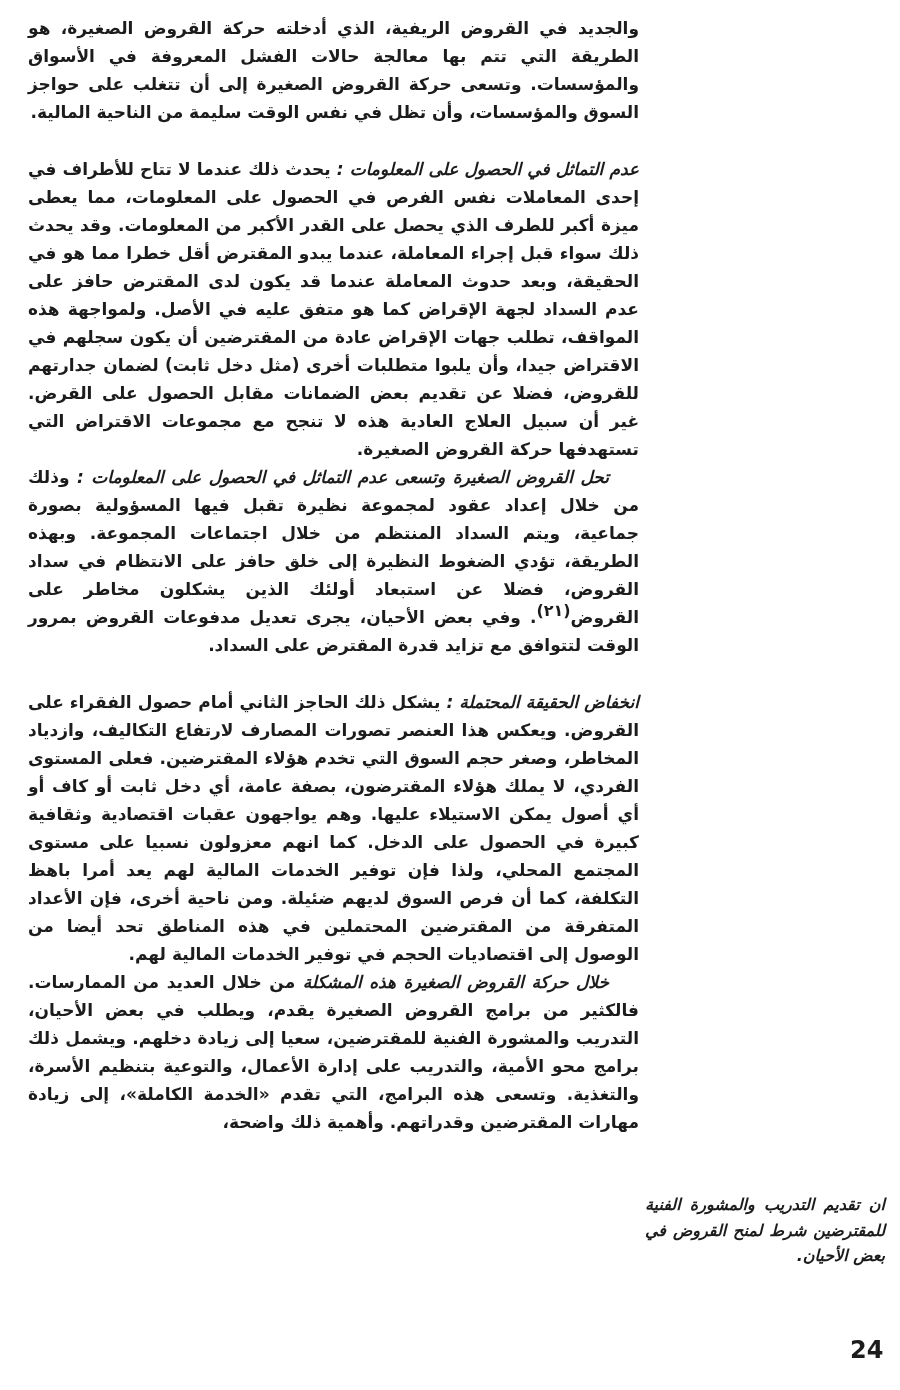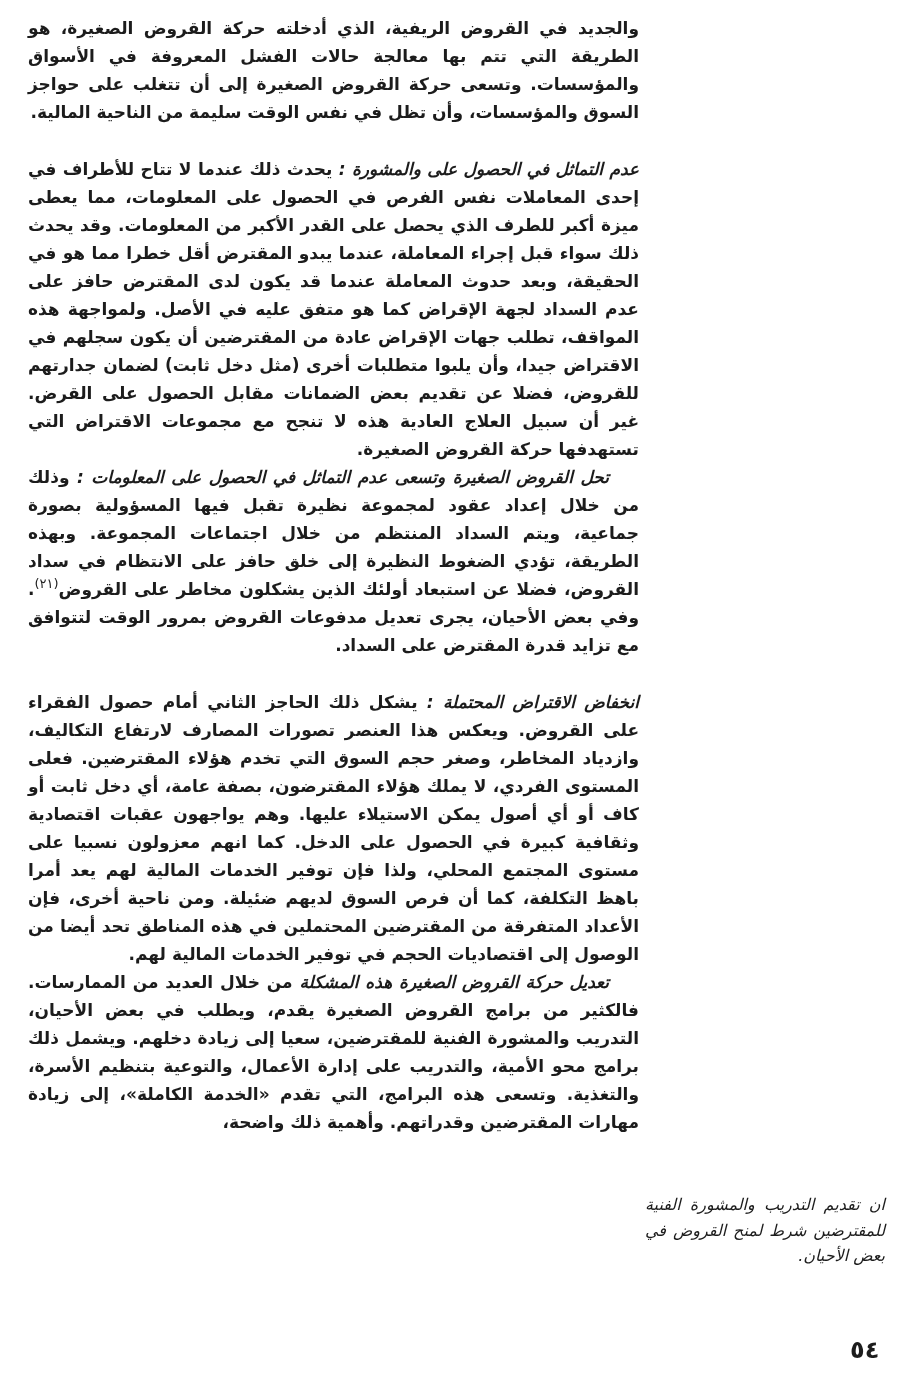--- a/index.html
+++ b/index.html
@@ -21,62 +21,62 @@
     font-size: 17px;
     line-height: 28px;
     font-weight: 700;
     text-align: justify;
   }
   .para { text-align: justify; }
   .spaced { margin-top: 29px; }
   .indented { text-indent: 30px; }
   .lead { font-style: italic; }
   .footnote-ref {
-    font-size: 13px;
+    font-size: 16px;
     vertical-align: 7px;
     line-height: 0;
-    font-weight: 400;
+    font-weight: 700;
   }
   .margin-note {
     position: absolute;
     top: 1192px;
     left: 645px;
     width: 240px;
     direction: rtl;
     font-size: 16px;
     line-height: 25.5px;
-    font-weight: 400;
+    font-weight: 700;
     font-style: italic;
     text-align: justify;
   }
   .page-number {
     position: absolute;
     top: 1336px;
     left: 850px;
     font-size: 24px;
     font-weight: 700;
     direction: rtl;
   }
 </style>
 </head>
 <body>
 
 <main class="main-column">
 
   <p class="para"><span>والجديد في القروض الريفية، الذي أدخلته حركة القروض الصغيرة، هو الطريقة التي تتم بها معالجة حالات الفشل المعروفة في الأسواق والمؤسسات. وتسعى حركة القروض الصغيرة إلى أن تتغلب على حواجز السوق والمؤسسات، وأن تظل في نفس الوقت سليمة من الناحية المالية.</span></p>
 
-  <p class="para spaced"><span class="lead">عدم التماثل في الحصول على والمشورة :</span>
+  <p class="para spaced"><span class="lead">عدم التماثل في الحصول على المعلومات :</span>
     <span>يحدث ذلك عندما لا تتاح للأطراف في إحدى المعاملات نفس الفرص في الحصول على المعلومات، مما يعطى ميزة أكبر للطرف الذي يحصل على القدر الأكبر من المعلومات. وقد يحدث ذلك سواء قبل إجراء المعاملة، عندما يبدو المقترض أقل خطرا مما هو في الحقيقة، وبعد حدوث المعاملة عندما قد يكون لدى المقترض حافز على عدم السداد لجهة الإقراض كما هو متفق عليه في الأصل. ولمواجهة هذه المواقف، تطلب جهات الإقراض عادة من المقترضين أن يكون سجلهم في الاقتراض جيدا، وأن يلبوا متطلبات أخرى (مثل دخل ثابت) لضمان جدارتهم للقروض، فضلا عن تقديم بعض الضمانات مقابل الحصول على القرض. غير أن سبيل العلاج العادية هذه لا تنجح مع مجموعات الاقتراض التي تستهدفها حركة القروض الصغيرة.</span></p>
 
   <p class="para indented"><span class="lead">تحل القروض الصغيرة وتسعى عدم التماثل في الحصول على المعلومات :</span>
     <span>وذلك من خلال إعداد عقود لمجموعة نظيرة تقبل فيها المسؤولية بصورة جماعية، ويتم السداد المنتظم من خلال اجتماعات المجموعة. وبهذه الطريقة، تؤدي الضغوط النظيرة إلى خلق حافز على الانتظام في سداد القروض، فضلا عن استبعاد أولئك الذين يشكلون مخاطر على القروض</span><sup class="footnote-ref">(٢١)</sup><span>. وفي بعض الأحيان، يجرى تعديل مدفوعات القروض بمرور الوقت لتتوافق مع تزايد قدرة المقترض على السداد.</span></p>
 
-  <p class="para spaced"><span class="lead">انخفاض الاقتراض المحتملة :</span>
+  <p class="para spaced"><span class="lead">انخفاض الحقيقة المحتملة :</span>
     <span>يشكل ذلك الحاجز الثاني أمام حصول الفقراء على القروض. ويعكس هذا العنصر تصورات المصارف لارتفاع التكاليف، وازدياد المخاطر، وصغر حجم السوق التي تخدم هؤلاء المقترضين. فعلى المستوى الفردي، لا يملك هؤلاء المقترضون، بصفة عامة، أي دخل ثابت أو كاف أو أي أصول يمكن الاستيلاء عليها. وهم يواجهون عقبات اقتصادية وثقافية كبيرة في الحصول على الدخل. كما انهم معزولون نسبيا على مستوى المجتمع المحلي، ولذا فإن توفير الخدمات المالية لهم يعد أمرا باهظ التكلفة، كما أن فرص السوق لديهم ضئيلة. ومن ناحية أخرى، فإن الأعداد المتفرقة من المقترضين المحتملين في هذه المناطق تحد أيضا من الوصول إلى اقتصاديات الحجم في توفير الخدمات المالية لهم.</span></p>
 
-  <p class="para indented"><span class="lead">تعديل حركة القروض الصغيرة هذه المشكلة</span>
+  <p class="para indented"><span class="lead">خلال حركة القروض الصغيرة هذه المشكلة</span>
     <span>من خلال العديد من الممارسات. فالكثير من برامج القروض الصغيرة يقدم، ويطلب في بعض الأحيان، التدريب والمشورة الفنية للمقترضين، سعيا إلى زيادة دخلهم. ويشمل ذلك برامج محو الأمية، والتدريب على إدارة الأعمال، والتوعية بتنظيم الأسرة، والتغذية. وتسعى هذه البرامج، التي تقدم «الخدمة الكاملة»، إلى زيادة مهارات المقترضين وقدراتهم. وأهمية ذلك واضحة،</span></p>
 
 </main>
 
 <aside class="margin-note"><span>ان تقديم التدريب والمشورة الفنية للمقترضين شرط لمنح القروض في بعض الأحيان.</span></aside>
 
-<div class="page-number">٥٤</div>
+<div class="page-number">24</div>
 
 </body></html>

